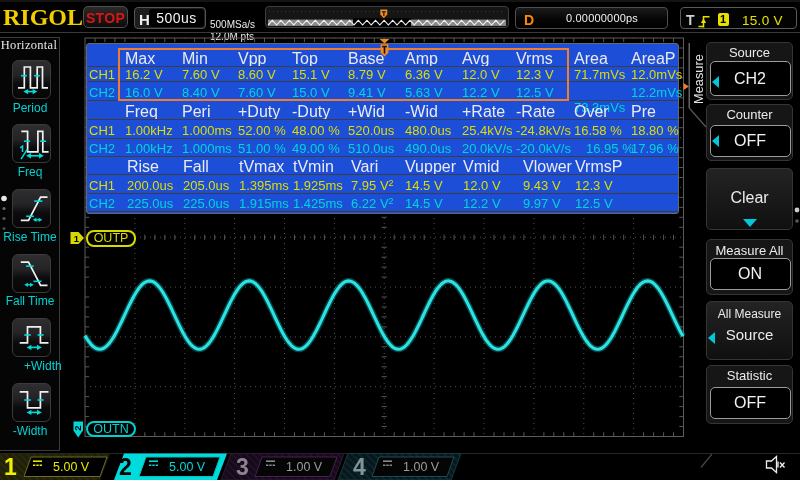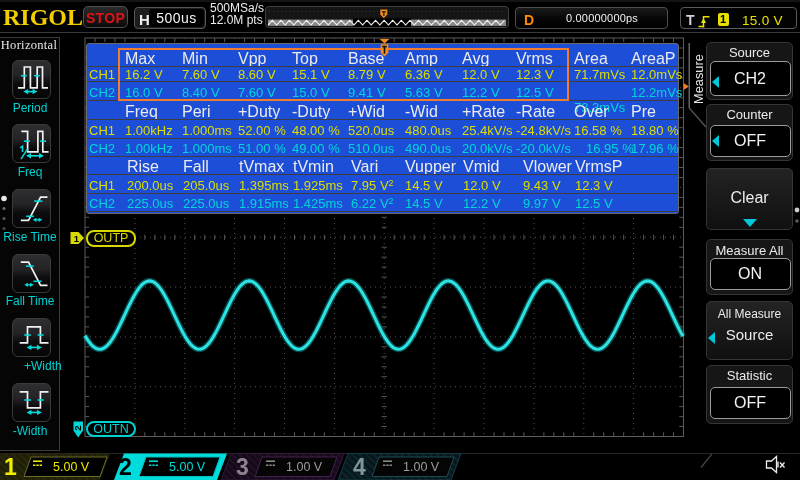--- a/index.html
+++ b/index.html
@@ -4,21 +4,21 @@
 *{margin:0;padding:0;box-sizing:border-box;}
 html,body{width:800px;height:480px;background:#000;overflow:hidden;}
 body{font-family:"Liberation Sans",sans-serif;position:relative;}
 .abs{position:absolute;}
 
 #logo{left:3px;top:4px;font-family:"Liberation Serif",serif;font-weight:bold;font-size:24px;color:#f2ce00;letter-spacing:0px;}
 #stopbtn{left:83px;top:6px;width:45px;height:22px;border:1px solid #4f4f4f;border-radius:5px;background:linear-gradient(180deg,#2a2a2a,#0b0b0b);color:#dd1414;font-weight:bold;font-size:14px;letter-spacing:0.3px;text-align:center;line-height:22px;}
 #hbox{left:134px;top:6.5px;width:72px;height:22px;border:1px solid #565656;border-radius:4px;background:#1d1d1d;}
 #hbox .hl{position:absolute;left:4px;top:3.5px;color:#f0f0f0;font-weight:bold;font-size:15px;}
 #hbox .hin{position:absolute;left:14px;top:1px;width:55px;height:18px;background:#000;border-radius:3px;color:#f4f4f4;font-size:14px;text-align:center;line-height:19px;letter-spacing:0.5px;}
-#srate{left:210px;top:2px;color:#ececec;font-size:12px;line-height:12px;}
+#srate{left:210px;top:19px;color:#ececec;font-size:10px;line-height:12px;}
 #preview{left:265px;top:6px;width:244px;height:22px;border:1px solid #3e3e3e;border-radius:4px;background:#151515;}
 #dbox{left:515px;top:6.5px;width:153px;height:22px;border:1px solid #4e4e4e;border-radius:4px;background:linear-gradient(180deg,#1b1b1b,#060606 55%,#000);}
 #dbox .dl{position:absolute;left:8px;top:4.5px;color:#ff8a00;font-weight:bold;font-size:14px;}
 #dbox .dv{position:absolute;left:24px;top:4.5px;width:124px;color:#f2f2f2;font-size:11px;text-align:center;letter-spacing:0.2px;}
 #tbox{left:680px;top:6.5px;width:117px;height:22px;border:1px solid #5a5a5a;border-radius:4px;background:#030303;}
 #tbox .tl{position:absolute;left:5px;top:4.5px;color:#d2d2d2;font-weight:bold;font-size:14px;}
 #tbox .tb1{position:absolute;left:36.5px;top:5.5px;width:11px;height:12.5px;background:#e8e000;border-radius:2px;color:#000;font-weight:bold;font-size:11px;text-align:center;line-height:13px;}
 #tbox .tv{position:absolute;left:61px;top:5.5px;color:#e8e000;font-size:13.5px;letter-spacing:0.3px;}
 #topline{left:0;top:31.5px;width:800px;height:1px;background:#3a3a3a;}
 

